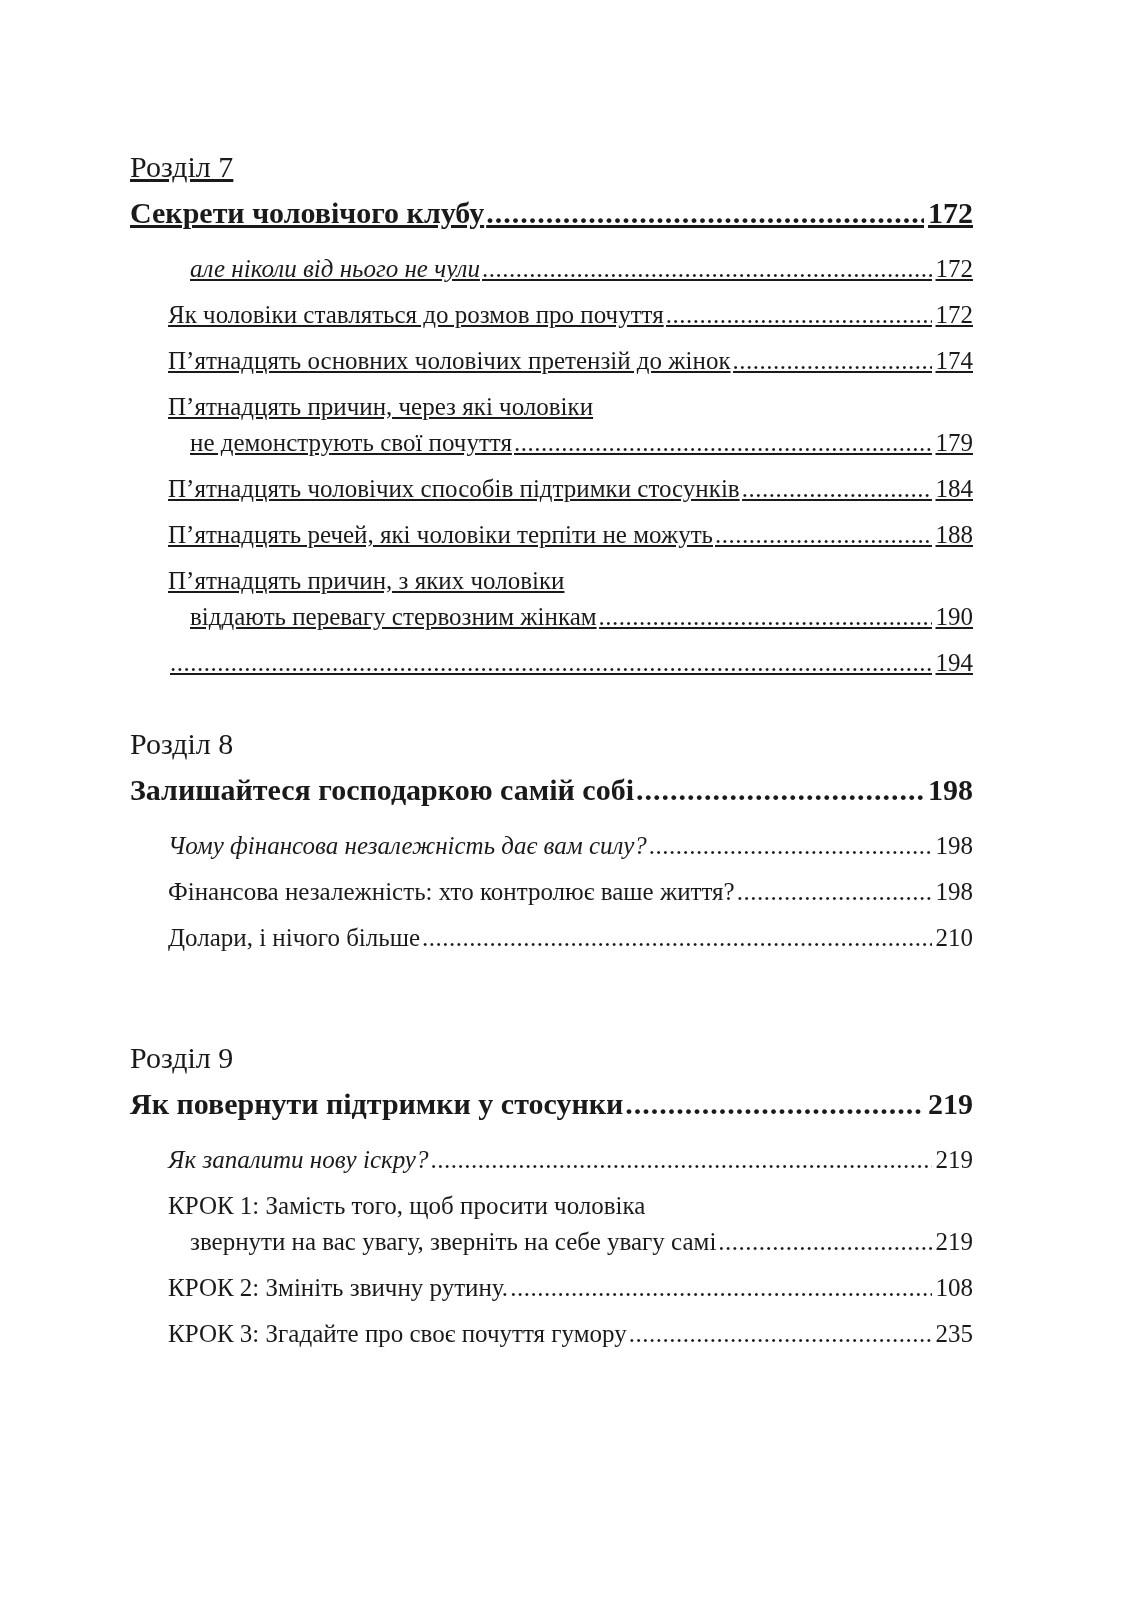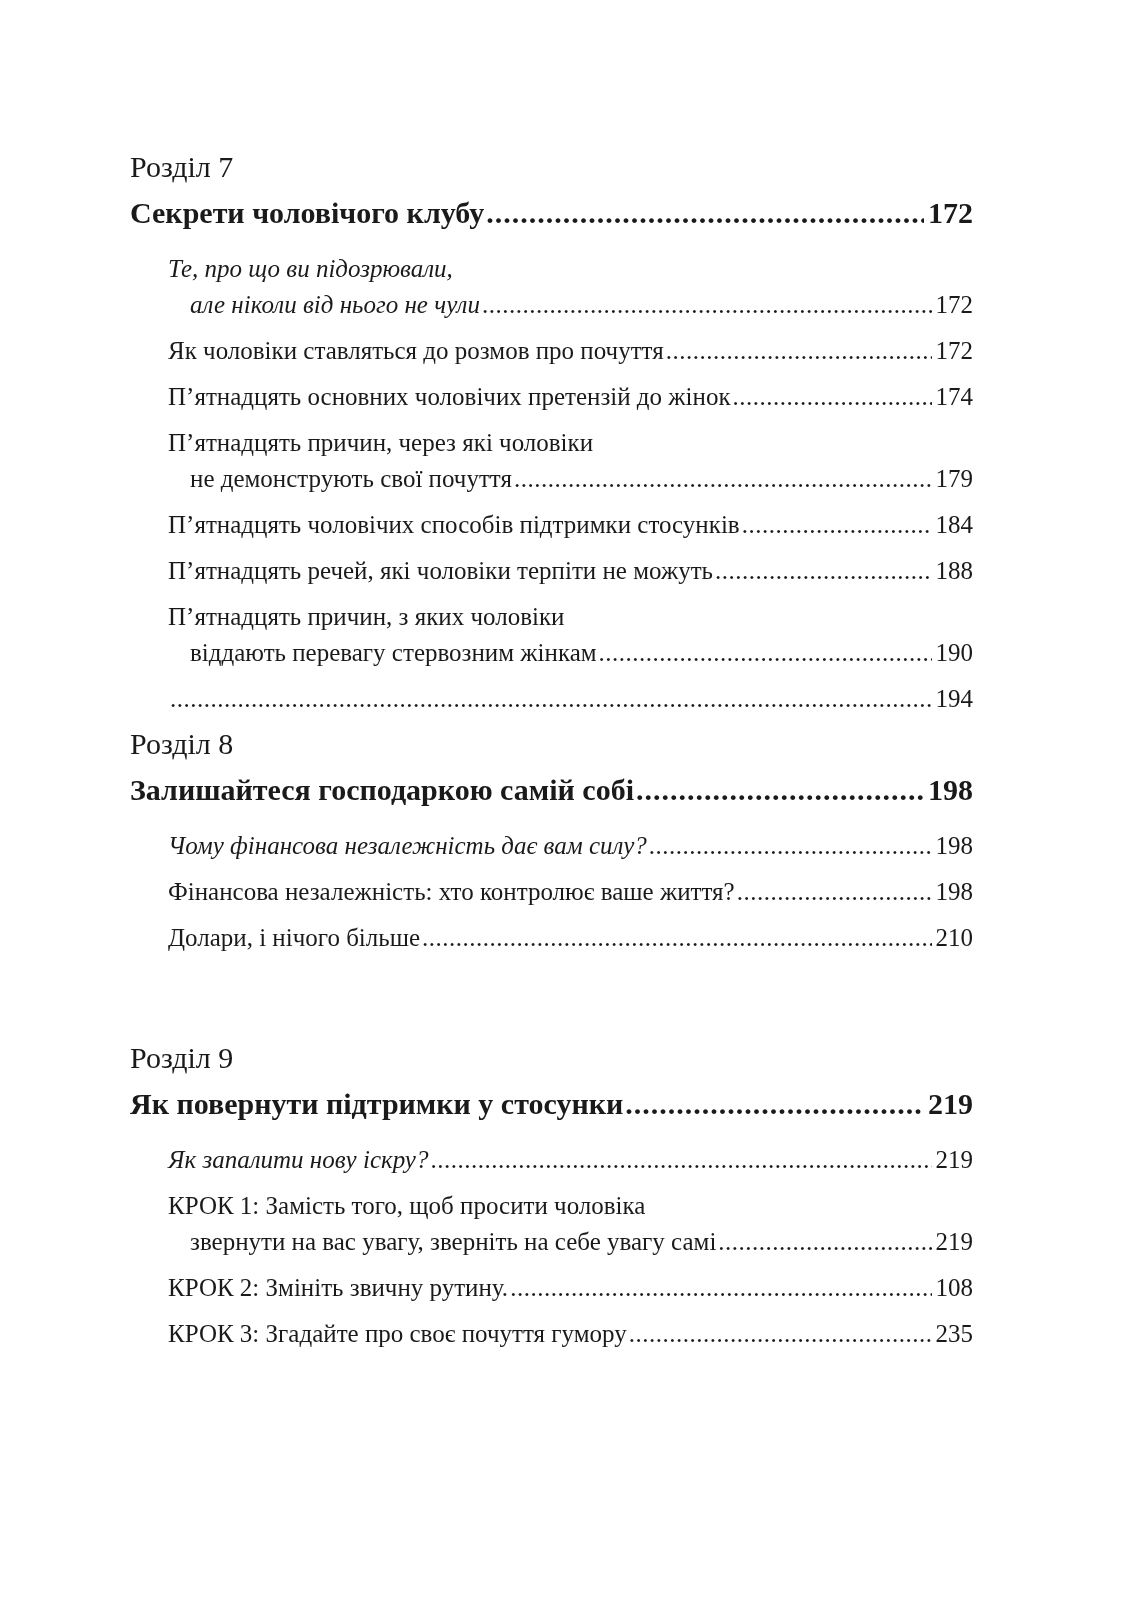--- a/index.html
+++ b/index.html
@@ -20,30 +20,29 @@
   .entry .cont { padding-left: 22px; }
   .entry.italic { font-style: italic; }
   .entry.italic .leader, .entry.italic .pg { font-style: normal; }
   .pg { flex: 0 0 auto; }
 </style>
 </head>
 <body>
 
 <div class="page">
 
-  <div class="chapter" style="top:147px;">
+  <div class="chapter" style="top:147px;text-decoration:underline;">
     <div class="ch-label">Розділ 7</div>
     <div class="ch-title">
       <span>Секрети чоловічого клубу</span>
       <span class="leader"></span>
       <span class="pg">172</span>
     </div>
     <div class="entries">
       <div class="entry italic">
-        <div class="first-line">Те, про що ви підозрювали,</div>
         <div class="row cont">
           <span>але ніколи від нього не чули</span>
           <span class="leader"></span>
           <span class="pg">172</span>
         </div>
       </div>
       <div class="entry">
         <div class="row">
           <span>Як чоловіки ставляться до розмов про почуття</span>
           <span class="leader"></span>

